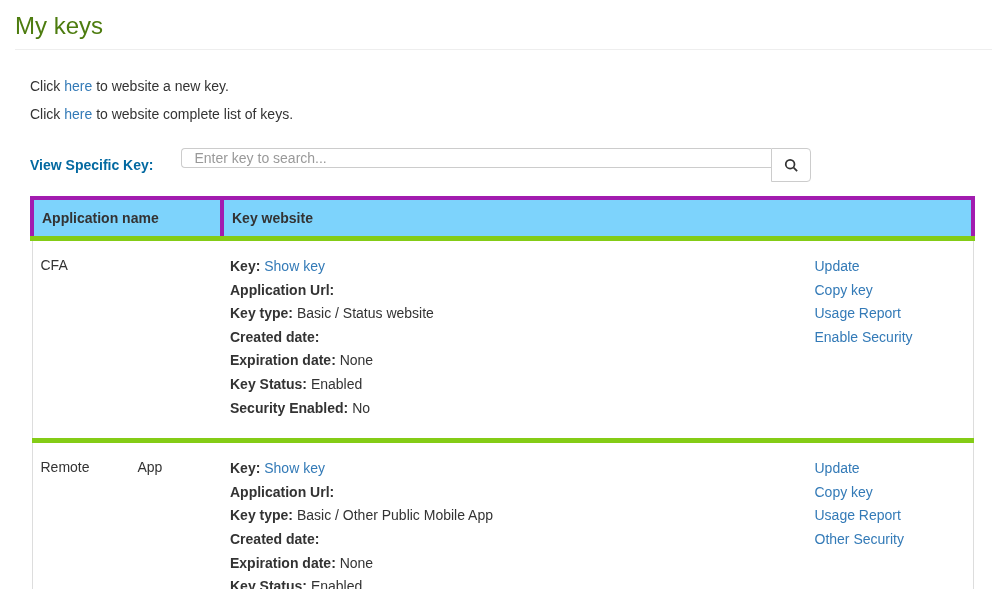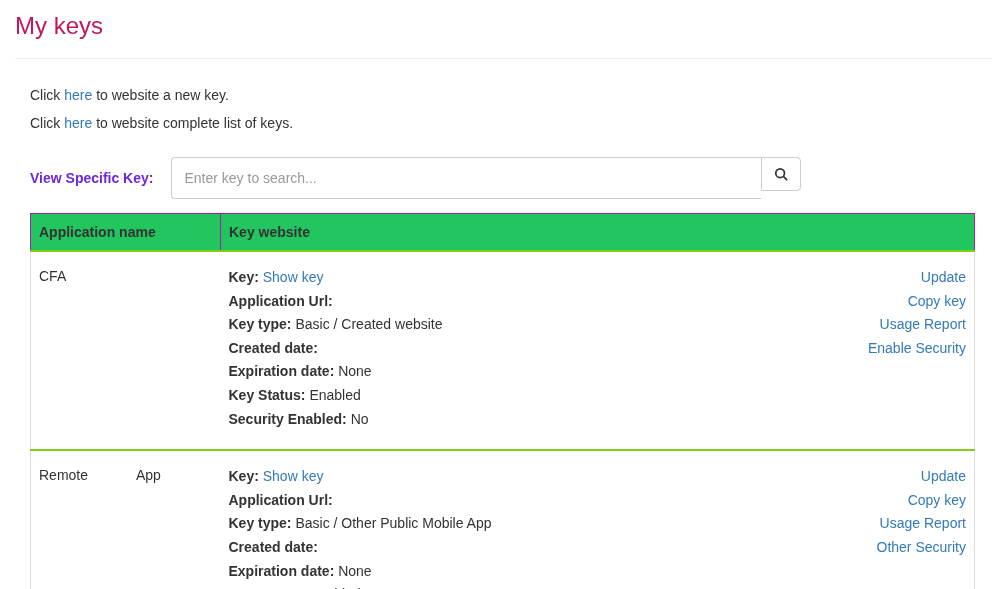--- a/index.html
+++ b/index.html
@@ -6,22 +6,22 @@
     body {
       font-family: "Helvetica Neue", Helvetica, Arial, sans-serif;
       font-size: 14px;
       color: #555;
       background: #fff;
       padding: 12px 15px;
     }
     .page-title {
       font-size: 24px;
       font-weight: 400;
-      color: #be185d;
-      margin-bottom: 18px;
+      color: #4d7c0f;
+      margin-bottom: 9px;
     }
     hr.under-title {
       border: none;
       border-top: 1px solid #eee;
       margin-bottom: 28px;
     }
     .intro-line {
       margin: 0 0 12px 15px;
       color: #333;
     }
@@ -29,31 +29,31 @@
       color: #337ab7;
       text-decoration: none;
     }
     .search-row {
       display: flex;
       align-items: center;
       margin: 26px 0 14px 15px;
     }
     .search-label {
       font-weight: 700;
-      color: #6d28d9;
-      margin-right: 18px;
+      color: #0369a1;
+      margin-right: 28px;
       white-space: nowrap;
     }
     .search-group {
       display: flex;
       width: 630px;
     }
     .search-input {
       flex: 1;
-      height: 42px;
+      height: 20px;
       padding: 6px 12px;
       font-size: 14px;
       color: #555;
       background: #fff;
       border: 1px solid #ccc;
       border-right: none;
       border-radius: 4px 0 0 4px;
     }
     .search-input::placeholder { color: #999; }
     .search-btn {
@@ -71,37 +71,37 @@
       width: 945px;
       border-collapse: collapse;
       margin-left: 15px;
       border: 1px solid #ddd;
     }
     table.keys th {
       text-align: left;
       font-weight: 700;
       font-size: 14px;
       color: #333;
-      background: #22c55e;
+      background: #7dd3fc;
       padding: 10px 8px;
-      border: 1px solid #a21caf;
+      border: 4px solid #a21caf;
       vertical-align: top;
     }
     table.keys th:first-child { width: 190px; }
     table.keys td {
       padding: 16px 8px;
-      border-top: 2px solid #84cc16;
+      border-top: 5px solid #84cc16;
       vertical-align: top;
       color: #333;
     }
     .details-cell { display: flex; }
     .details-left { flex: 1; }
     .details-right {
       width: 150px;
-      text-align: right;
+      text-align: left;
     }
     .detail-line { margin-bottom: 4px; line-height: 1.4; }
     .detail-label { font-weight: 700; }
     .action-link {
       display: block;
       color: #337ab7;
       text-decoration: none;
       line-height: 1.4;
       margin-bottom: 4px;
       cursor: pointer;
@@ -146,21 +146,21 @@
     <tr>
       <td class="app-name">
         <span class="seg">CFA</span>
         <span class="seg" style="margin-left:44px"></span>
       </td>
       <td>
         <div class="details-cell">
           <div class="details-left">
             <div class="detail-line"><span class="detail-label">Key:</span> <a href="#" class="link">Show key</a></div>
             <div class="detail-line"><span class="detail-label">Application Url:</span> <span></span></div>
-            <div class="detail-line"><span class="detail-label">Key type:</span> <span>Basic / Created website</span></div>
+            <div class="detail-line"><span class="detail-label">Key type:</span> <span>Basic / Status website</span></div>
             <div class="detail-line"><span class="detail-label">Created date:</span> <span></span></div>
             <div class="detail-line"><span class="detail-label">Expiration date:</span> <span>None</span></div>
             <div class="detail-line"><span class="detail-label">Key Status:</span> <span>Enabled</span></div>
             <div class="detail-line"><span class="detail-label">Security Enabled:</span> <span>No</span></div>
           </div>
           <div class="details-right">
             <a class="action-link">Update</a>
             <a class="action-link">Copy key</a>
             <a class="action-link">Usage Report</a>
             <a class="action-link">Enable Security</a>

